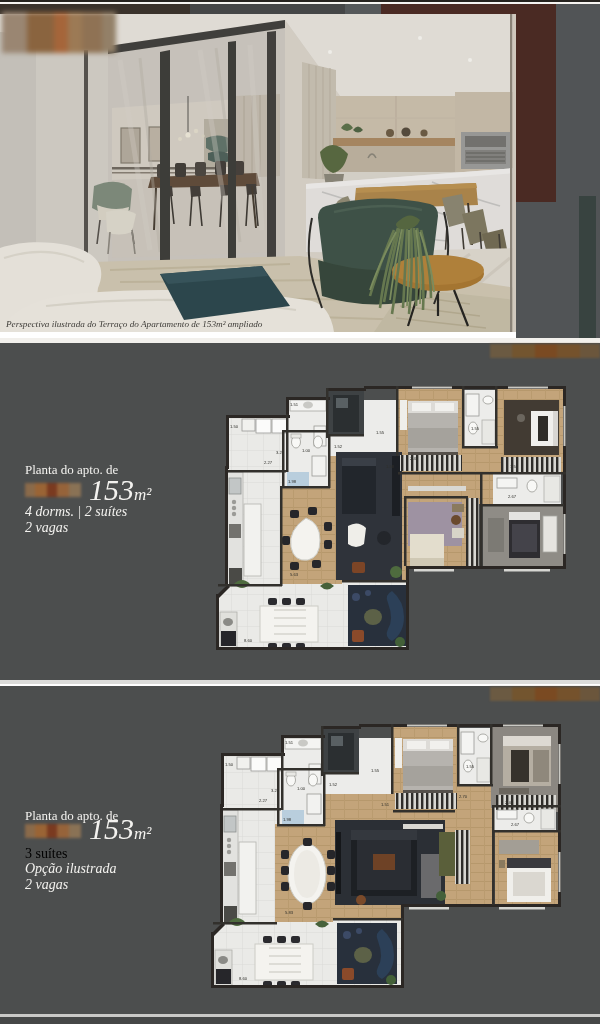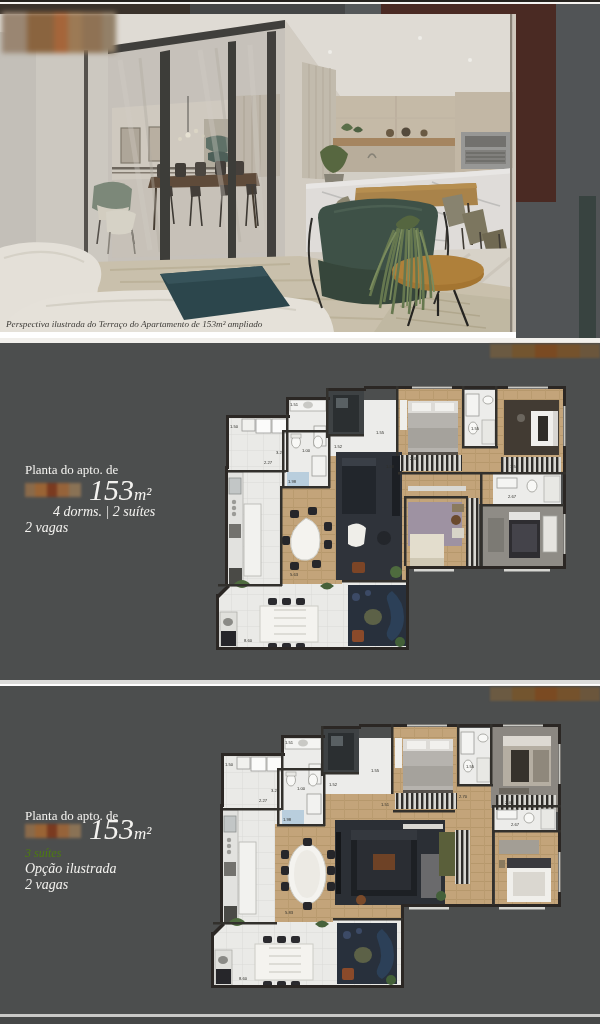--- a/index.html
+++ b/index.html
@@ -261,21 +261,21 @@
   <div class="abs" style="left:25px;top:483px;width:56px;height:14px;filter:blur(1.5px);">
     <div class="abs" style="left:0;top:0;width:10px;height:14px;background:#8a6a4a;"></div>
     <div class="abs" style="left:10px;top:0;width:12px;height:14px;background:#9a6435;"></div>
     <div class="abs" style="left:22px;top:0;width:10px;height:14px;background:#7a3a20;"></div>
     <div class="abs" style="left:32px;top:0;width:12px;height:14px;background:#96633a;"></div>
     <div class="abs" style="left:44px;top:0;width:12px;height:14px;background:#8a7255;"></div>
   </div>
 
   <div class="abs" style="left:89px;top:475px;color:#f3f2ef;font-style:italic;font-family:'Liberation Serif',serif;font-size:30px;line-height:1;">153<span style="font-size:17px;">m²</span></div>
 
-  <div class="abs" style="left:25px;top:504px;color:#f3f2ef;font-style:italic;font-family:'Liberation Serif',serif;font-size:14px;margin-left:28px;">4 dorms. | 2 suítes</div>
+  <div class="abs" style="left:25px;top:504px;color:#f3f2ef;font-style:italic;font-family:'Liberation Serif',serif;font-size:14px;">4 dorms. | 2 suítes</div>
 
   <div class="abs" style="left:25px;top:520px;color:#f3f2ef;font-style:italic;font-family:'Liberation Serif',serif;font-size:14px;">2 vagas</div>
 
   <svg id="plan1" class="abs" style="left:216px;top:386px;" width="352" height="266" viewBox="0 0 352 266">
     <defs>
       <pattern id="closet1" width="5" height="14" patternUnits="userSpaceOnUse">
         <rect width="5" height="14" fill="#d8d7d2"></rect>
         <rect x="0" width="2.4" height="14" fill="#2e2c29"></rect>
       </pattern>
       <pattern id="wood1" width="14" height="9" patternUnits="userSpaceOnUse">
@@ -592,21 +592,21 @@
   <div class="abs" style="left:25px;top:824px;width:56px;height:14px;filter:blur(1.5px);">
     <div class="abs" style="left:0;top:0;width:10px;height:14px;background:#8a6a4a;"></div>
     <div class="abs" style="left:10px;top:0;width:12px;height:14px;background:#9a6435;"></div>
     <div class="abs" style="left:22px;top:0;width:10px;height:14px;background:#7a3a20;"></div>
     <div class="abs" style="left:32px;top:0;width:12px;height:14px;background:#96633a;"></div>
     <div class="abs" style="left:44px;top:0;width:12px;height:14px;background:#8a7255;"></div>
   </div>
 
   <div class="abs" style="left:89px;top:814px;color:#f3f2ef;font-style:italic;font-family:'Liberation Serif',serif;font-size:30px;line-height:1;">153<span style="font-size:17px;">m²</span></div>
 
-  <div class="abs" style="left:25px;top:846px;color:#4d7c0f;font-style:italic;font-family:'Liberation Serif',serif;font-size:12px;">3 suítes</div>
+  <div class="abs" style="left:25px;top:846px;color:#000000;font-family:'Liberation Serif',serif;font-size:14px;">3 suítes</div>
 
   <div class="abs" style="left:25px;top:861px;color:#f3f2ef;font-style:italic;font-family:'Liberation Serif',serif;font-size:14px;">Opção ilustrada</div>
 
   <div class="abs" style="left:25px;top:877px;color:#f3f2ef;font-style:italic;font-family:'Liberation Serif',serif;font-size:14px;">2 vagas</div>
 
   <svg id="plan2" class="abs" style="left:211px;top:724px;" width="352" height="266" viewBox="0 0 352 266">
     <defs>
       <pattern id="closet2" width="5" height="14" patternUnits="userSpaceOnUse">
         <rect width="5" height="14" fill="#d8d7d2"></rect>
         <rect x="0" width="2.4" height="14" fill="#2e2c29"></rect>

